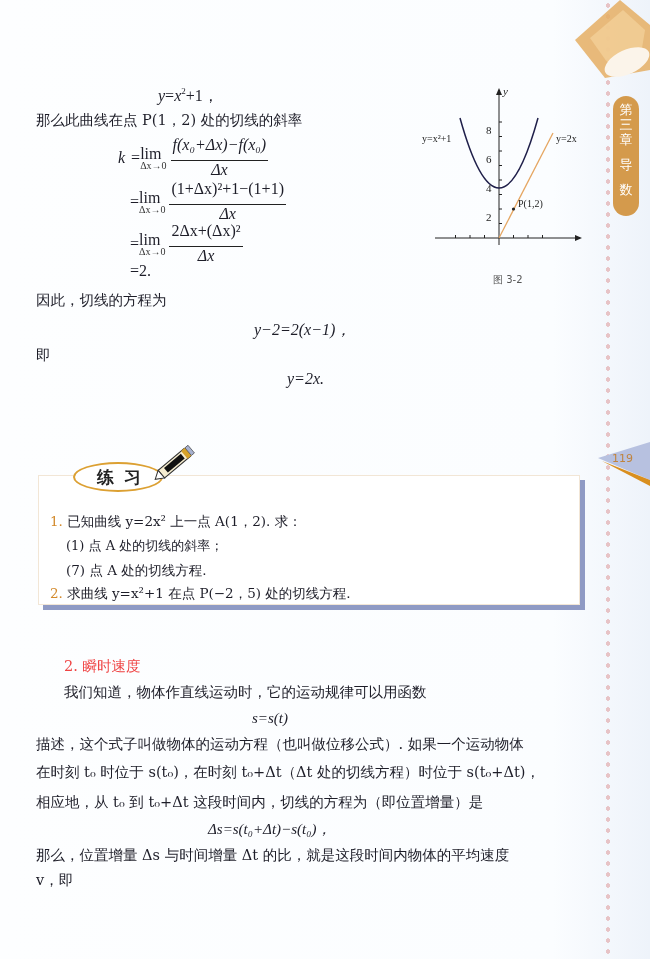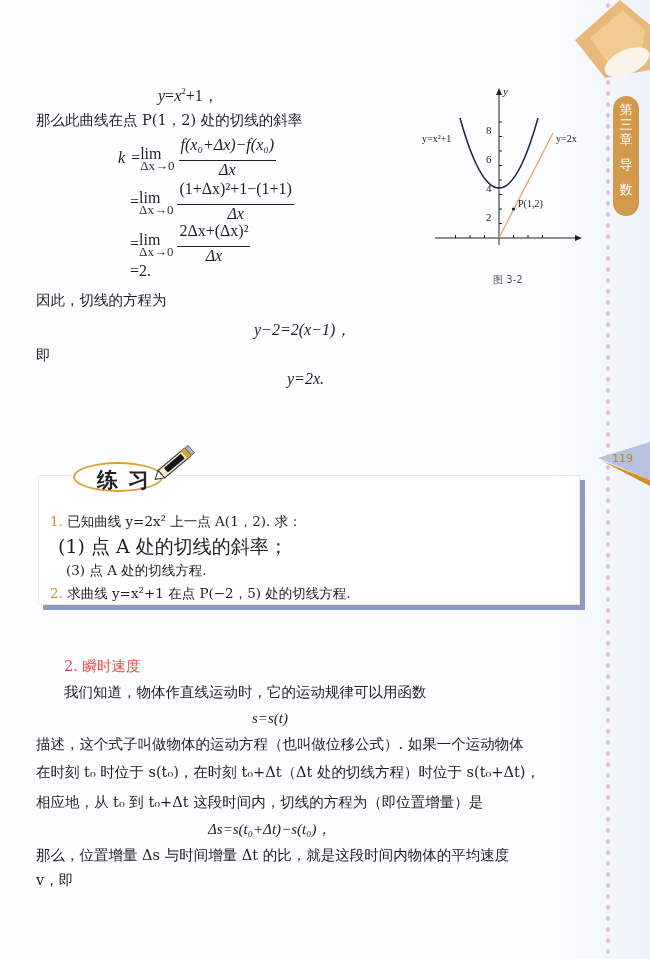--- a/index.html
+++ b/index.html
@@ -11,21 +11,21 @@
     }
     .it { font-style: italic; }
     .abs { position:absolute; }
     .txt { font-size:14.5px; line-height:20px; white-space:nowrap; }
     .math { font-family:"Liberation Serif", serif; font-size:16px; white-space:nowrap; }
     sup { font-size:9px; vertical-align:7px; }
 
     
     .lim { display:inline-block; text-align:left; vertical-align:middle; margin-right:4px; }
     .lim .w { display:block; font-size:16px; line-height:16px; }
-    .lim .u { display:block; font-size:13px; line-height:8px; color:#333; }
+    .lim .u { display:block; font-size:10px; line-height:8px; color:#333; }
     .frac { display:inline-block; text-align:center; vertical-align:middle; }
     .frac .n { display:block; border-bottom:1px solid #222; padding:0 2px 6px; line-height:18px; }
     .frac .d { display:block; line-height:18px; }
     .eqrow { position:absolute; display:flex; align-items:center; font-family:"Liberation Serif",serif; font-size:16px; }
 
     
     .dots { position:absolute; left:604px; top:0; width:8px; height:959px;
       background-image: radial-gradient(circle, #e7c3c6 2px, transparent 2.5px);
       background-size:8px 11px; background-repeat:repeat-y; }
     .chapter-tab { position:absolute; left:613px; top:96px; width:26px; height:120px; border-radius:13px;
@@ -33,21 +33,21 @@
       display:flex; flex-direction:column; align-items:center; justify-content:flex-start; padding-top:6px; box-sizing:border-box; line-height:15px; }
     .chapter-tab span { display:block; }
     .page-tag { position:absolute; left:598px; top:440px; width:52px; height:46px; }
     .page-num { position:absolute; left:612px; top:452px; font-family:"DejaVu Sans",sans-serif; font-size:11px; color:#c0843e;text-align:right; }
 
     
     .ex-box { position:absolute; left:38px; top:475px; width:540px; height:128px; background:#fff;
       border:1px solid #f2e6d6; box-shadow: 5px 5px 0 #8f9ac4; }
     .ex-label-oval { position:absolute; left:73px; top:462px; width:86px; height:26px; border:2px solid #dca032;
       border-radius:50%; background:#fff; }
-    .ex-label { position:absolute; left:97px; top:466px; font-family:"DejaVu Sans",sans-serif; font-size:21px; font-weight:bold; letter-spacing:10px; color:#222; }
+    .ex-label { position:absolute; left:97px; top:466px; font-family:"DejaVu Sans",sans-serif; font-size:17px; font-weight:bold; letter-spacing:10px; color:#222; }
     .num-or { color:#d38a2c; }
     .sec-title { color:#ef4444; }
   </style>
 </head>
 <body>
 
 <div class="dots"></div>
 <svg class="abs" style="left:565px;top:0" width="85" height="90">
   <polygon points="10,40 55,0 85,25 85,70 40,78" fill="#e5ae63" opacity="0.85"></polygon>
   <polygon points="25,38 58,10 80,30 75,60 42,62" fill="#f2cf98" opacity="0.8"></polygon>
@@ -160,22 +160,22 @@
     <rect x="14" y="18" width="22" height="6" fill="#111"></rect>
     <rect x="38" y="16" width="5" height="10" fill="#d6a22a"></rect>
     <rect x="43" y="16" width="4" height="10" fill="#a7b1cf" stroke="#333" stroke-width="0.6"></rect>
     <polygon points="8,16 8,26 0,21" fill="#fff" stroke="#333" stroke-width="1"></polygon>
   </g>
 </svg>
 
 <div class="abs txt" style="left:50px;top:511px;font-size:13.5px">
   <span class="num-or">1.</span> <span>已知曲线 y=2x² 上一点 A(1，2). 求：</span>
 </div>
-<div class="abs txt" style="left:58px;top:536px;font-size:19px">(1) 点 A 处的切线的斜率；</div>
-<div class="abs txt" style="left:66px;top:560px;font-size:13.5px">(3) 点 A 处的切线方程.</div>
+<div class="abs txt" style="left:66px;top:536px;font-size:13px">(1) 点 A 处的切线的斜率；</div>
+<div class="abs txt" style="left:66px;top:560px;font-size:13.5px">(7) 点 A 处的切线方程.</div>
 <div class="abs txt" style="left:50px;top:583px;font-size:13.5px">
   <span class="num-or">2.</span> <span>求曲线 y=x²+1 在点 P(−2，5) 处的切线方程.</span>
 </div>
 
 <div class="abs txt sec-title" style="left:64px;top:656px">2. 瞬时速度</div>
 <div class="abs txt" style="left:64px;top:682px">我们知道，物体作直线运动时，它的运动规律可以用函数</div>
 <div class="abs math it" style="left:252px;top:710px;font-size:15px">s=s(t)</div>
 <div class="abs txt" style="left:36px;top:734px">描述，这个式子叫做物体的运动方程（也叫做位移公式）. 如果一个运动物体</div>
 <div class="abs txt" style="left:36px;top:762px">在时刻 t₀ 时位于 s(t₀)，在时刻 t₀+Δt（Δt 处的切线方程）时位于 s(t₀+Δt)，</div>
 <div class="abs txt" style="left:36px;top:792px">相应地，从 t₀ 到 t₀+Δt 这段时间内，切线的方程为（即位置增量）是</div>

